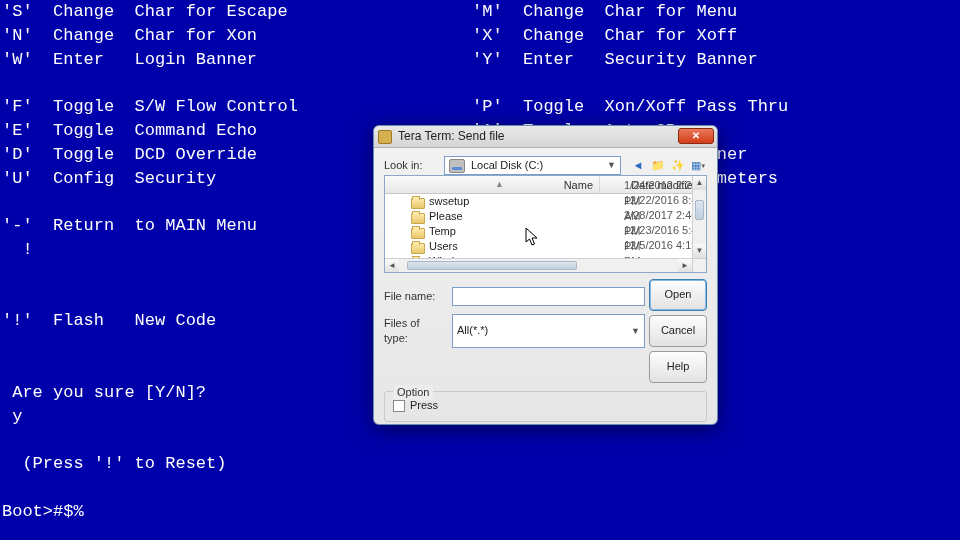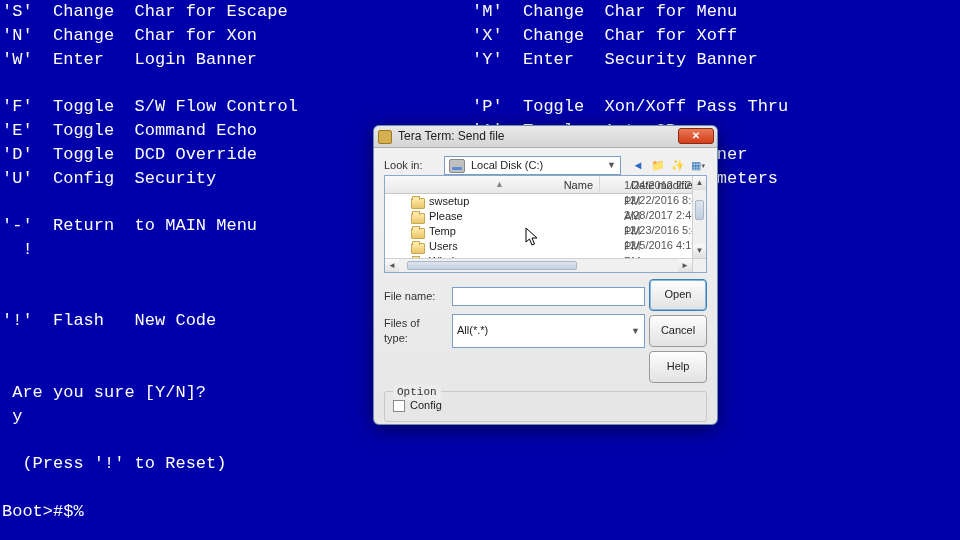--- a/index.html
+++ b/index.html
@@ -187,21 +187,21 @@
   .fields-and-buttons .left{ flex:1; }
   .group {
     margin-top: 8px;
     border: 1px solid #c8c8c8;
     border-radius: 3px;
     padding: 6px 8px 8px;
     position: relative;
   }
   .group .legend {
     position: absolute; top: -7px; left: 8px;
-    background: #ececec; padding: 0 4px; font-size: 11px; color: #333; font-family: Liberation Mono, monospace;
+    background: #ececec; padding: 0 4px; font-size: 11px; color: #333;
   }
   .chk { display: flex; align-items: center; gap: 5px; font-size: 11px; }
   .chkbox {
     width: 12px; height: 12px; background: #fff; border: 1px solid #888;
     cursor:pointer;
   }
   .cursor {
     position: absolute;
     left: 525px; top: 227px;
     width: 14px; height: 20px;
@@ -348,21 +348,21 @@
         <div class="winbtn default">Open</div>
         <div class="winbtn">Cancel</div>
         <div class="winbtn">Help</div>
       </div>
     </div>
 
     <div class="group">
       <div class="legend">Option</div>
       <div class="chk">
         <div class="chkbox"></div>
-        <span>Config</span>
+        <span>Press</span>
       </div>
     </div>
 
   </div>
 </div>
 
 <svg class="cursor" viewBox="0 0 14 20">
   <path d="M1 1 L1 15 L4.5 12 L7 18 L9.5 17 L7 11 L12 11 Z" fill="#fff" stroke="#000" stroke-width="1"></path>
 </svg>
 

